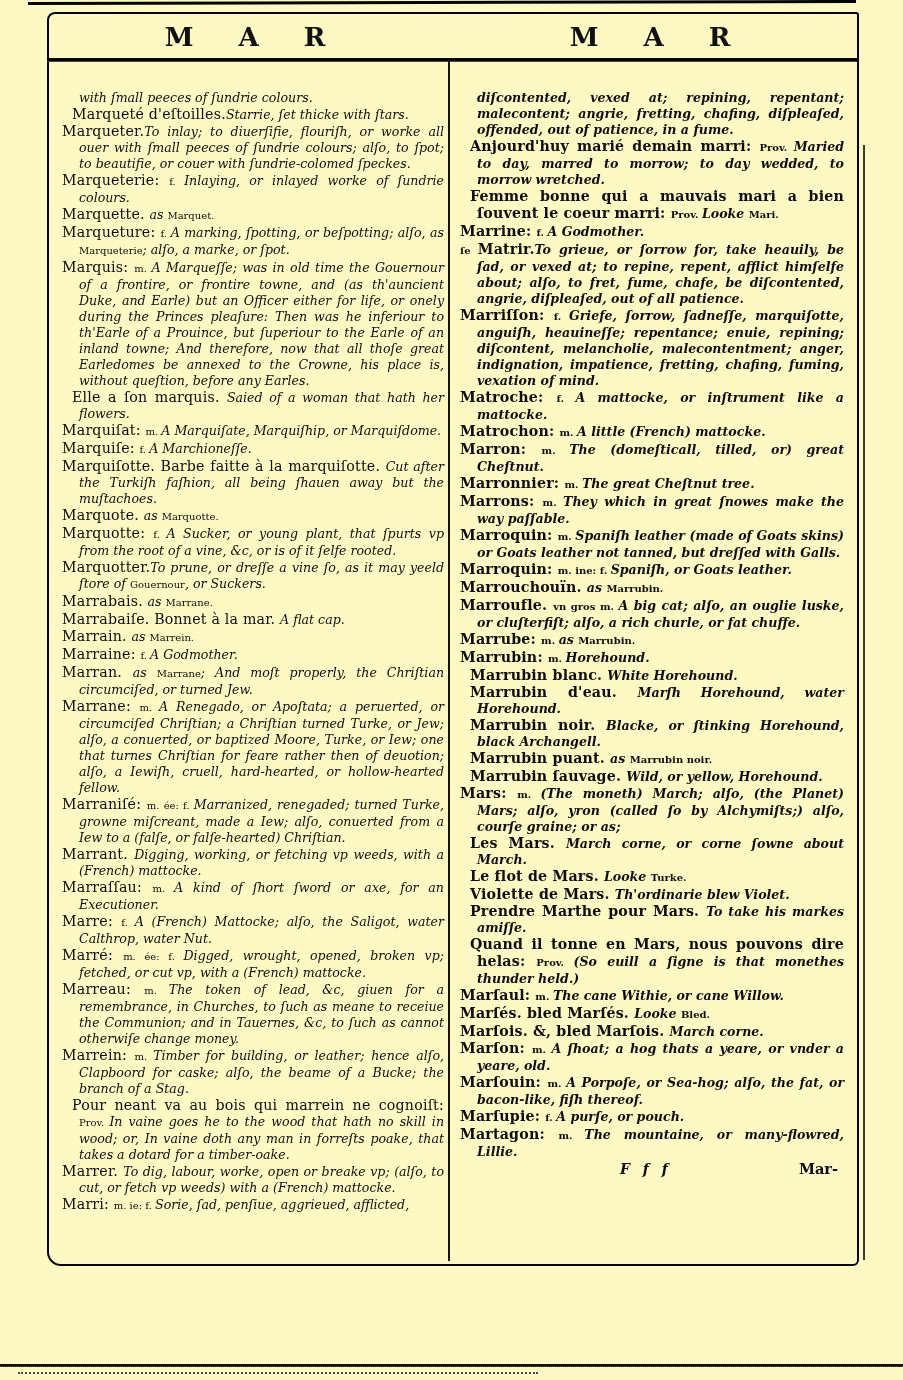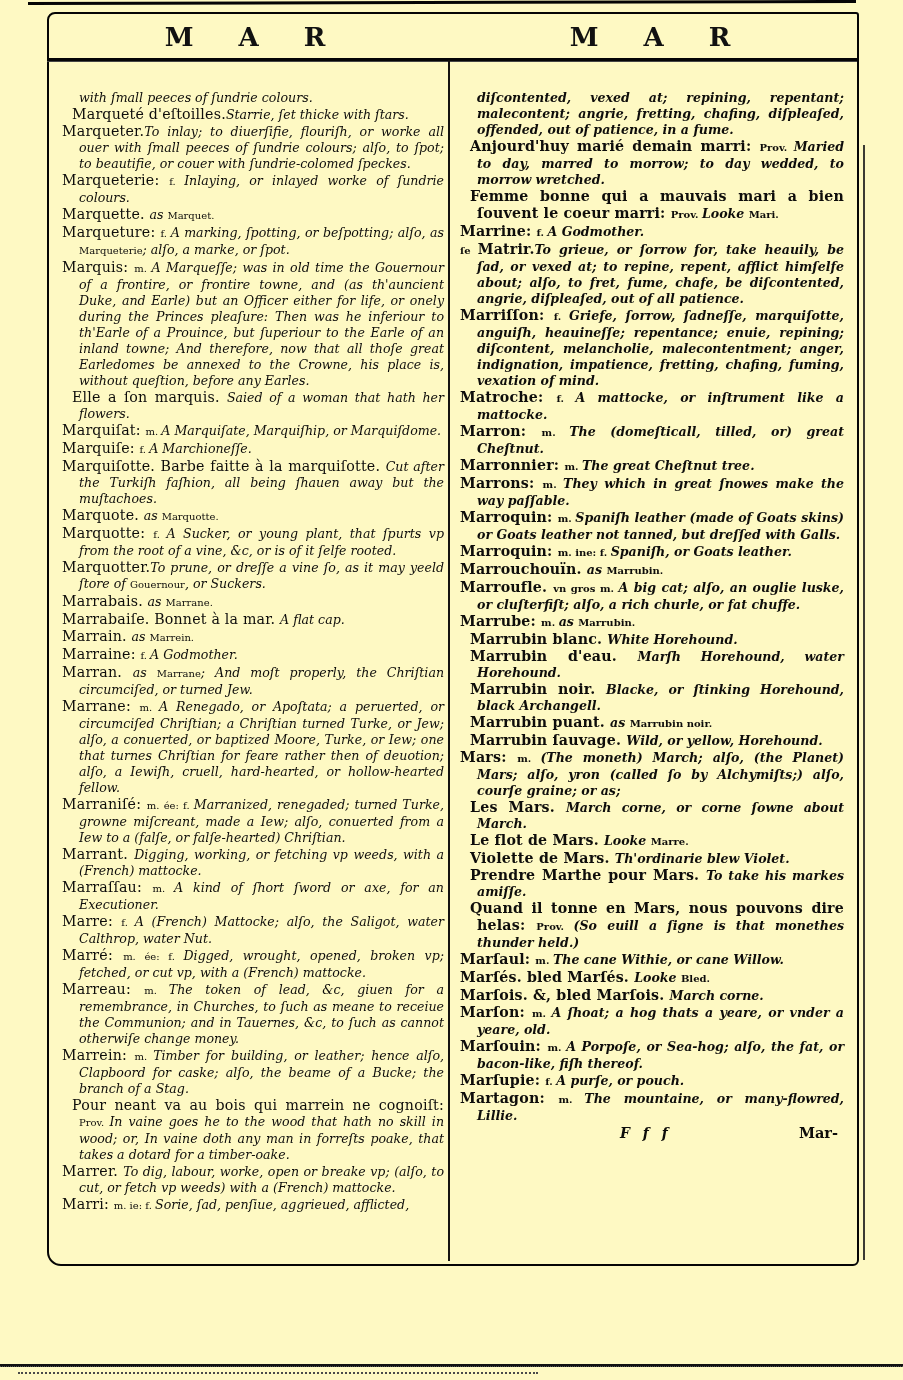--- a/index.html
+++ b/index.html
@@ -78,36 +78,38 @@
       </div>
     <div class="divider"></div>
     <div class="col col-right" id="col-right">
         <p class="ent s-cont"><span class="seg-i">diſcontented, vexed at; repining, repentant; malecontent; angrie, fretting, chafing, diſpleaſed, offended, out of patience, in a fume.</span></p>
         <p class="ent s-sub"><span class="seg-r">Anjourd'huy marié demain marri: </span><span class="seg-rs">Prov. </span><span class="seg-i">Maried to day, marred to morrow; to day wedded, to morrow wretched.</span></p>
         <p class="ent s-sub"><span class="seg-r">Femme bonne qui a mauvais mari a bien ſouvent le coeur marri: </span><span class="seg-rs">Prov. </span><span class="seg-i">Looke </span><span class="seg-rs">Mari.</span></p>
         <p class="ent s-ent"><span class="seg-r">Marrine: </span><span class="seg-rs">f. </span><span class="seg-i">A Godmother.</span></p>
         <p class="ent s-ent"><span class="seg-rs">ſe </span><span class="seg-r">Matrir.</span><span class="seg-i">To grieue, or ſorrow for, take heauily, be ſad, or vexed at; to repine, repent, afflict himſelfe about; alſo, to fret, fume, chafe, be diſcontented, angrie, diſpleaſed, out of all patience.</span></p>
         <p class="ent s-ent"><span class="seg-r">Marriſſon: </span><span class="seg-rs">f. </span><span class="seg-i">Griefe, ſorrow, ſadneſſe, marquiſotte, anguiſh, heauineſſe; repentance; enuie, repining; diſcontent, melancholie, malecontentment; anger, indignation, impatience, fretting, chafing, fuming, vexation of mind.</span></p>
         <p class="ent s-ent"><span class="seg-r">Matroche: </span><span class="seg-rs">f. </span><span class="seg-i">A mattocke, or inſtrument like a mattocke.</span></p>
+        <p class="ent s-ent"><span class="seg-r">Matrochon: </span><span class="seg-rs">m. </span><span class="seg-i">A little (French) mattocke.</span></p>
         <p class="ent s-ent"><span class="seg-r">Marron: </span><span class="seg-rs">m. </span><span class="seg-i">The (domeſticall, tilled, or) great Cheſtnut.</span></p>
         <p class="ent s-ent"><span class="seg-r">Marronnier: </span><span class="seg-rs">m. </span><span class="seg-i">The great Cheſtnut tree.</span></p>
         <p class="ent s-ent"><span class="seg-r">Marrons: </span><span class="seg-rs">m. </span><span class="seg-i">They which in great ſnowes make the way paſſable.</span></p>
         <p class="ent s-ent"><span class="seg-r">Marroquin: </span><span class="seg-rs">m. </span><span class="seg-i">Spaniſh leather (made of Goats skins) or Goats leather not tanned, but dreſſed with Galls.</span></p>
         <p class="ent s-ent"><span class="seg-r">Marroquin: </span><span class="seg-rs">m. ine: f. </span><span class="seg-i">Spaniſh, or Goats leather.</span></p>
         <p class="ent s-ent"><span class="seg-r">Marrouchouïn. </span><span class="seg-i">as </span><span class="seg-rs">Marrubin.</span></p>
         <p class="ent s-ent"><span class="seg-r">Marroufle. </span><span class="seg-rs">vn gros m. </span><span class="seg-i">A big cat; alſo, an ouglie luske, or cluſterfiſt; alſo, a rich churle, or fat chuffe.</span></p>
         <p class="ent s-ent"><span class="seg-r">Marrube: </span><span class="seg-rs">m. </span><span class="seg-i">as </span><span class="seg-rs">Marrubin.</span></p>
+        <p class="ent s-ent"><span class="seg-r">Marrubin: </span><span class="seg-rs">m. </span><span class="seg-i">Horehound.</span></p>
         <p class="ent s-sub"><span class="seg-r">Marrubin blanc. </span><span class="seg-i">White Horehound.</span></p>
         <p class="ent s-sub"><span class="seg-r">Marrubin d'eau. </span><span class="seg-i">Marſh Horehound, water Horehound.</span></p>
         <p class="ent s-sub"><span class="seg-r">Marrubin noir. </span><span class="seg-i">Blacke, or ſtinking Horehound, black Archangell.</span></p>
         <p class="ent s-sub"><span class="seg-r">Marrubin puant. </span><span class="seg-i">as </span><span class="seg-rs">Marrubin noir.</span></p>
         <p class="ent s-sub"><span class="seg-r">Marrubin ſauvage. </span><span class="seg-i">Wild, or yellow, Horehound.</span></p>
         <p class="ent s-ent"><span class="seg-r">Mars: </span><span class="seg-rs">m. </span><span class="seg-i">(The moneth) March; alſo, (the Planet) Mars; alſo, yron (called ſo by Alchymiſts;) alſo, courſe graine; or as;</span></p>
         <p class="ent s-sub"><span class="seg-r">Les Mars. </span><span class="seg-i">March corne, or corne ſowne about March.</span></p>
-        <p class="ent s-sub"><span class="seg-r">Le flot de Mars. </span><span class="seg-i">Looke </span><span class="seg-rs">Marre.</span></p>
+        <p class="ent s-sub"><span class="seg-r">Le flot de Mars. </span><span class="seg-i">Looke </span><span class="seg-rs">Turke.</span></p>
         <p class="ent s-sub"><span class="seg-r">Violette de Mars. </span><span class="seg-i">Th'ordinarie blew Violet.</span></p>
         <p class="ent s-sub"><span class="seg-r">Prendre Marthe pour Mars. </span><span class="seg-i">To take his markes amiſſe.</span></p>
         <p class="ent s-sub"><span class="seg-r">Quand il tonne en Mars, nous pouvons dire helas: </span><span class="seg-rs">Prov. </span><span class="seg-i">(So euill a ſigne is that monethes thunder held.)</span></p>
         <p class="ent s-ent"><span class="seg-r">Marſaul: </span><span class="seg-rs">m. </span><span class="seg-i">The cane Withie, or cane Willow.</span></p>
         <p class="ent s-ent"><span class="seg-r">Marſés. bled Marſés. </span><span class="seg-i">Looke </span><span class="seg-rs">Bled.</span></p>
         <p class="ent s-ent"><span class="seg-r">Marſois. &amp;, bled Marſois. </span><span class="seg-i">March corne.</span></p>
         <p class="ent s-ent"><span class="seg-r">Marſon: </span><span class="seg-rs">m. </span><span class="seg-i">A ſhoat; a hog thats a yeare, or vnder a yeare, old.</span></p>
         <p class="ent s-ent"><span class="seg-r">Marſouin: </span><span class="seg-rs">m. </span><span class="seg-i">A Porpoſe, or Sea-hog; alſo, the fat, or bacon-like, fiſh thereof.</span></p>
         <p class="ent s-ent"><span class="seg-r">Marſupie: </span><span class="seg-rs">f. </span><span class="seg-i">A purſe, or pouch.</span></p>
         <p class="ent s-ent"><span class="seg-r">Martagon: </span><span class="seg-rs">m. </span><span class="seg-i">The mountaine, or many-flowred, Lillie.</span></p>

